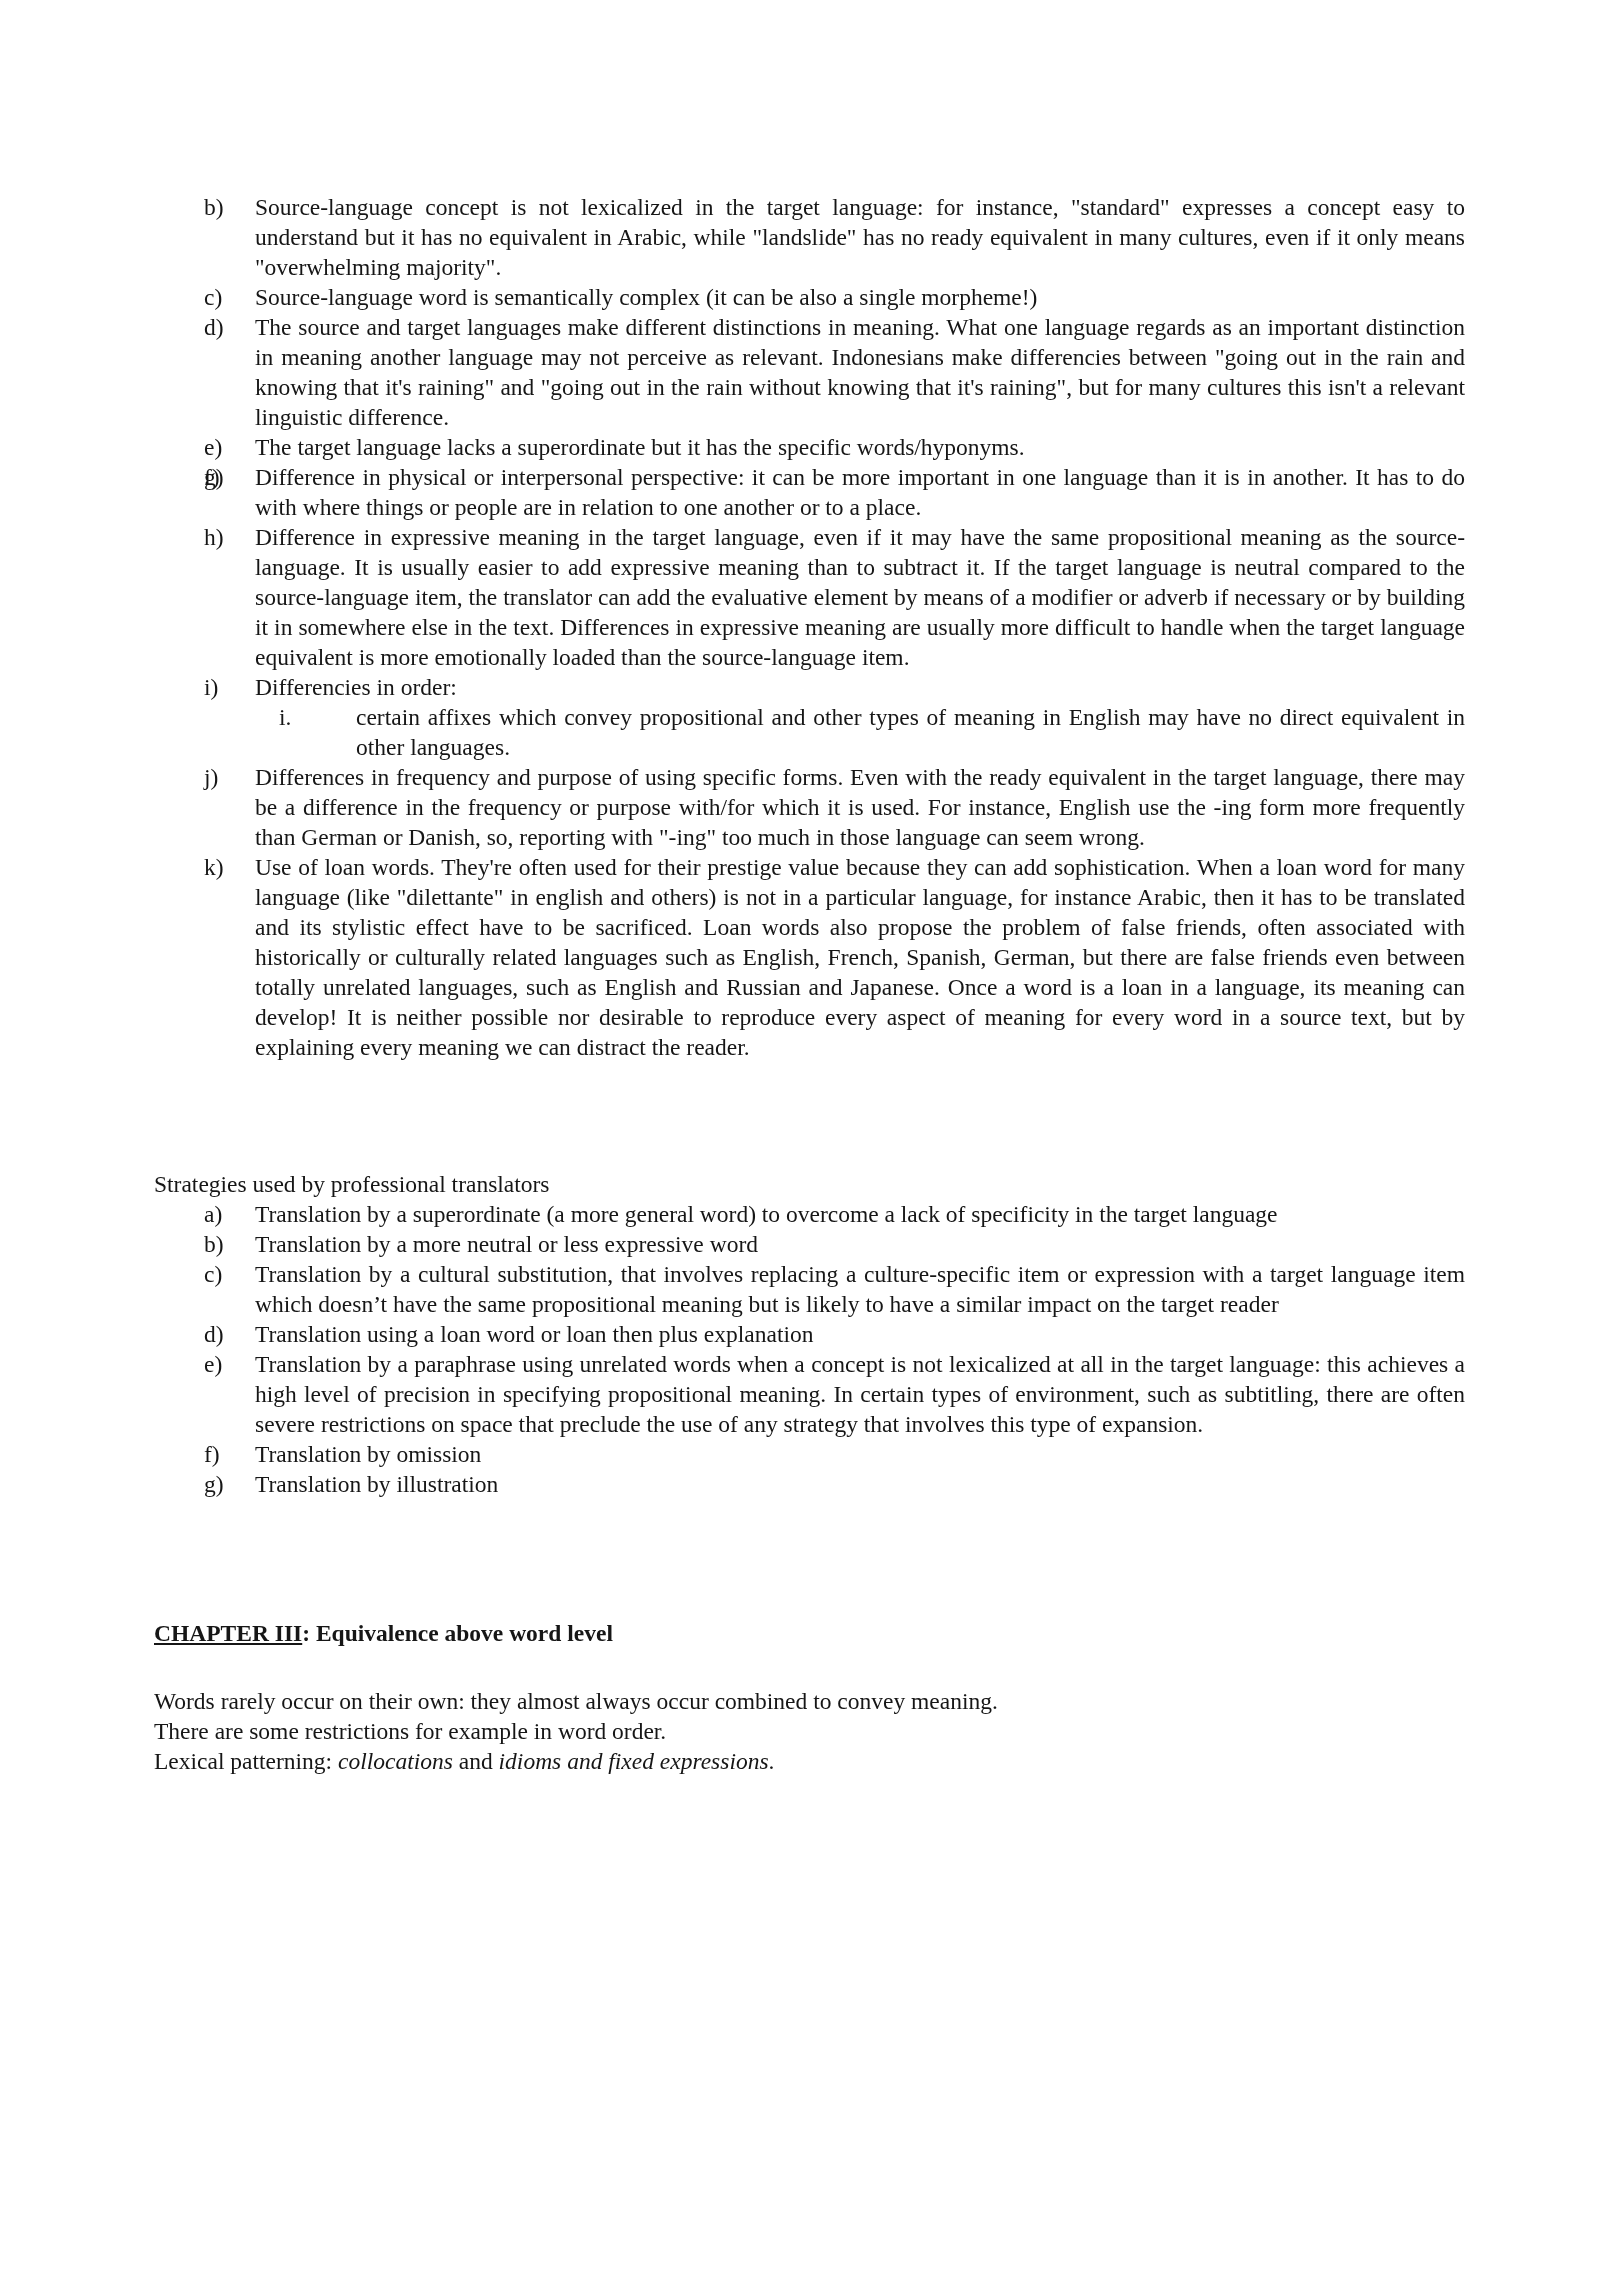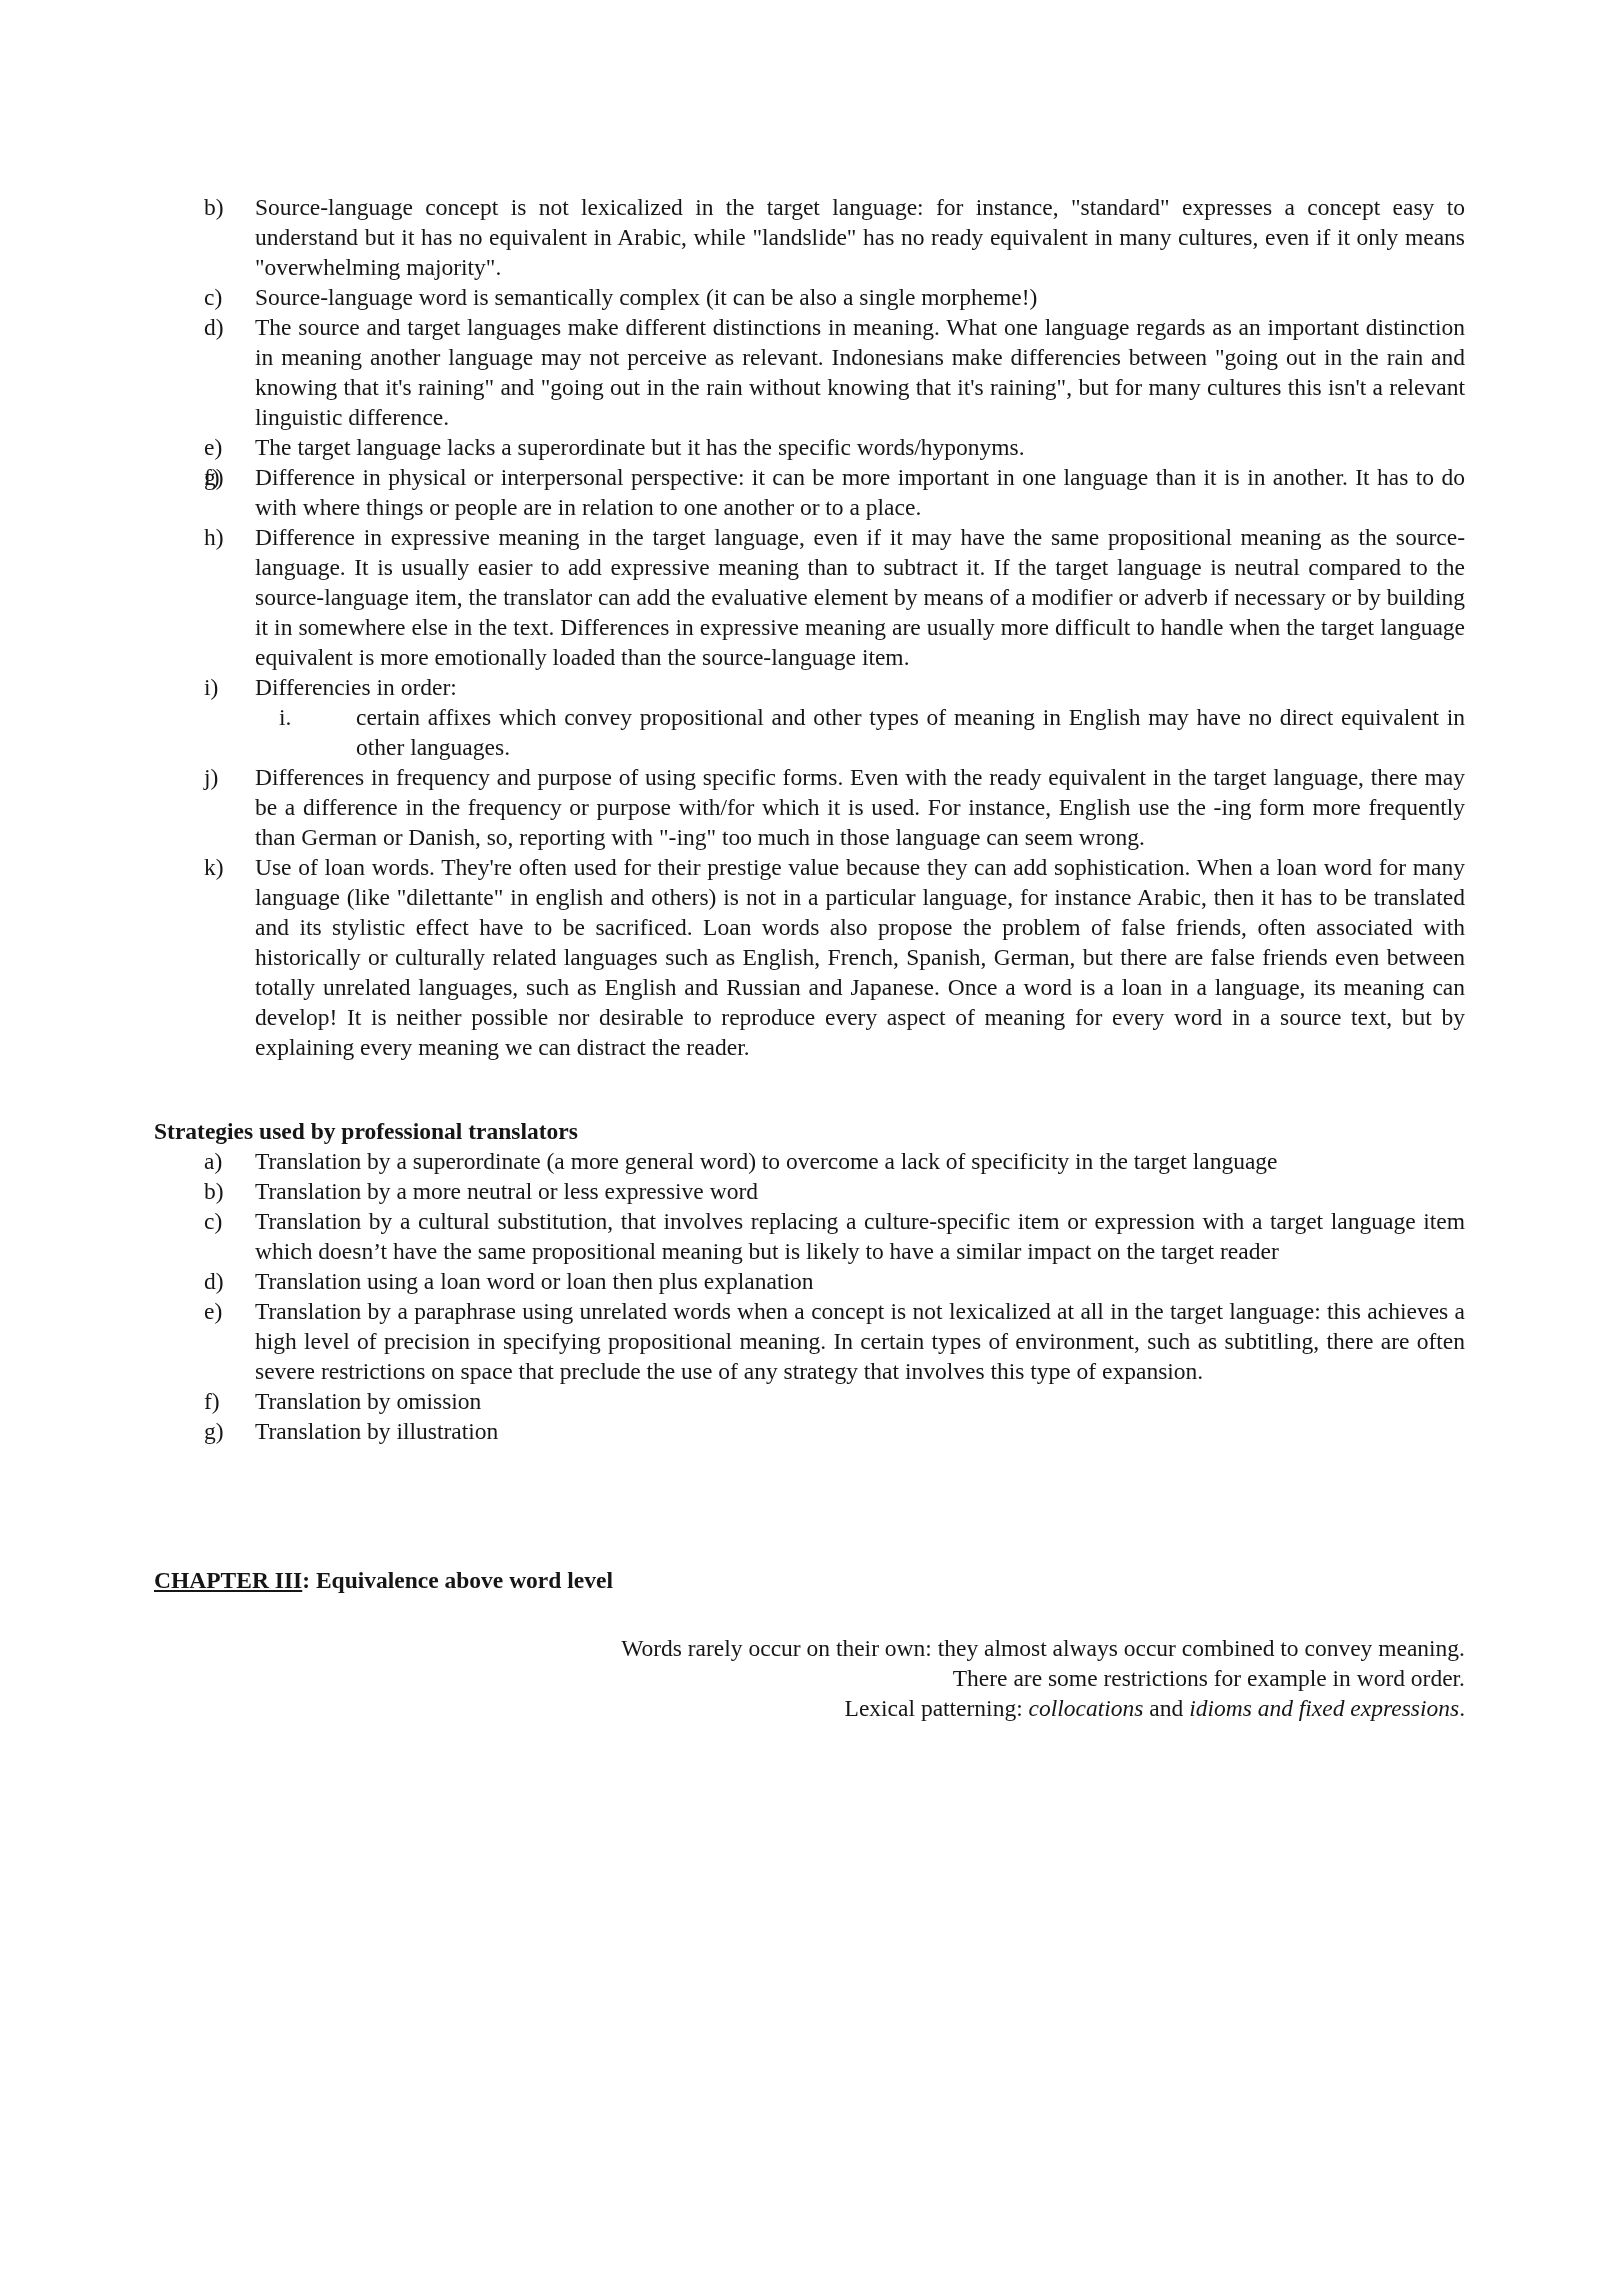--- a/index.html
+++ b/index.html
@@ -35,32 +35,31 @@
     position: relative;
     padding-left: 202px;
     text-align: justify;
   }
   .sub-li > .marker {
     position: absolute;
     left: 125px;
     top: 0;
   }
   .section-heading {
-    margin-top: 54px;
+    margin-top: 107px;
     text-align: left;
-    font-weight: bold;
   }
   .chapter-heading {
     margin-top: 119px;
     font-weight: bold;
   }
   .chapter-heading .chapter-title { text-decoration: underline; }
   .chapter-heading .chapter-subtitle { text-decoration: none; }
   .paragraphs { margin-top: 38px; }
-  .para { text-align: right; }
+  .para { text-align: left; }
   .italic { font-style: italic; }
 </style>
 </head>
 <body>
 
 <div class="page">
   <div class="content">
 
     <div class="li">
       <span class="marker">b)</span>

